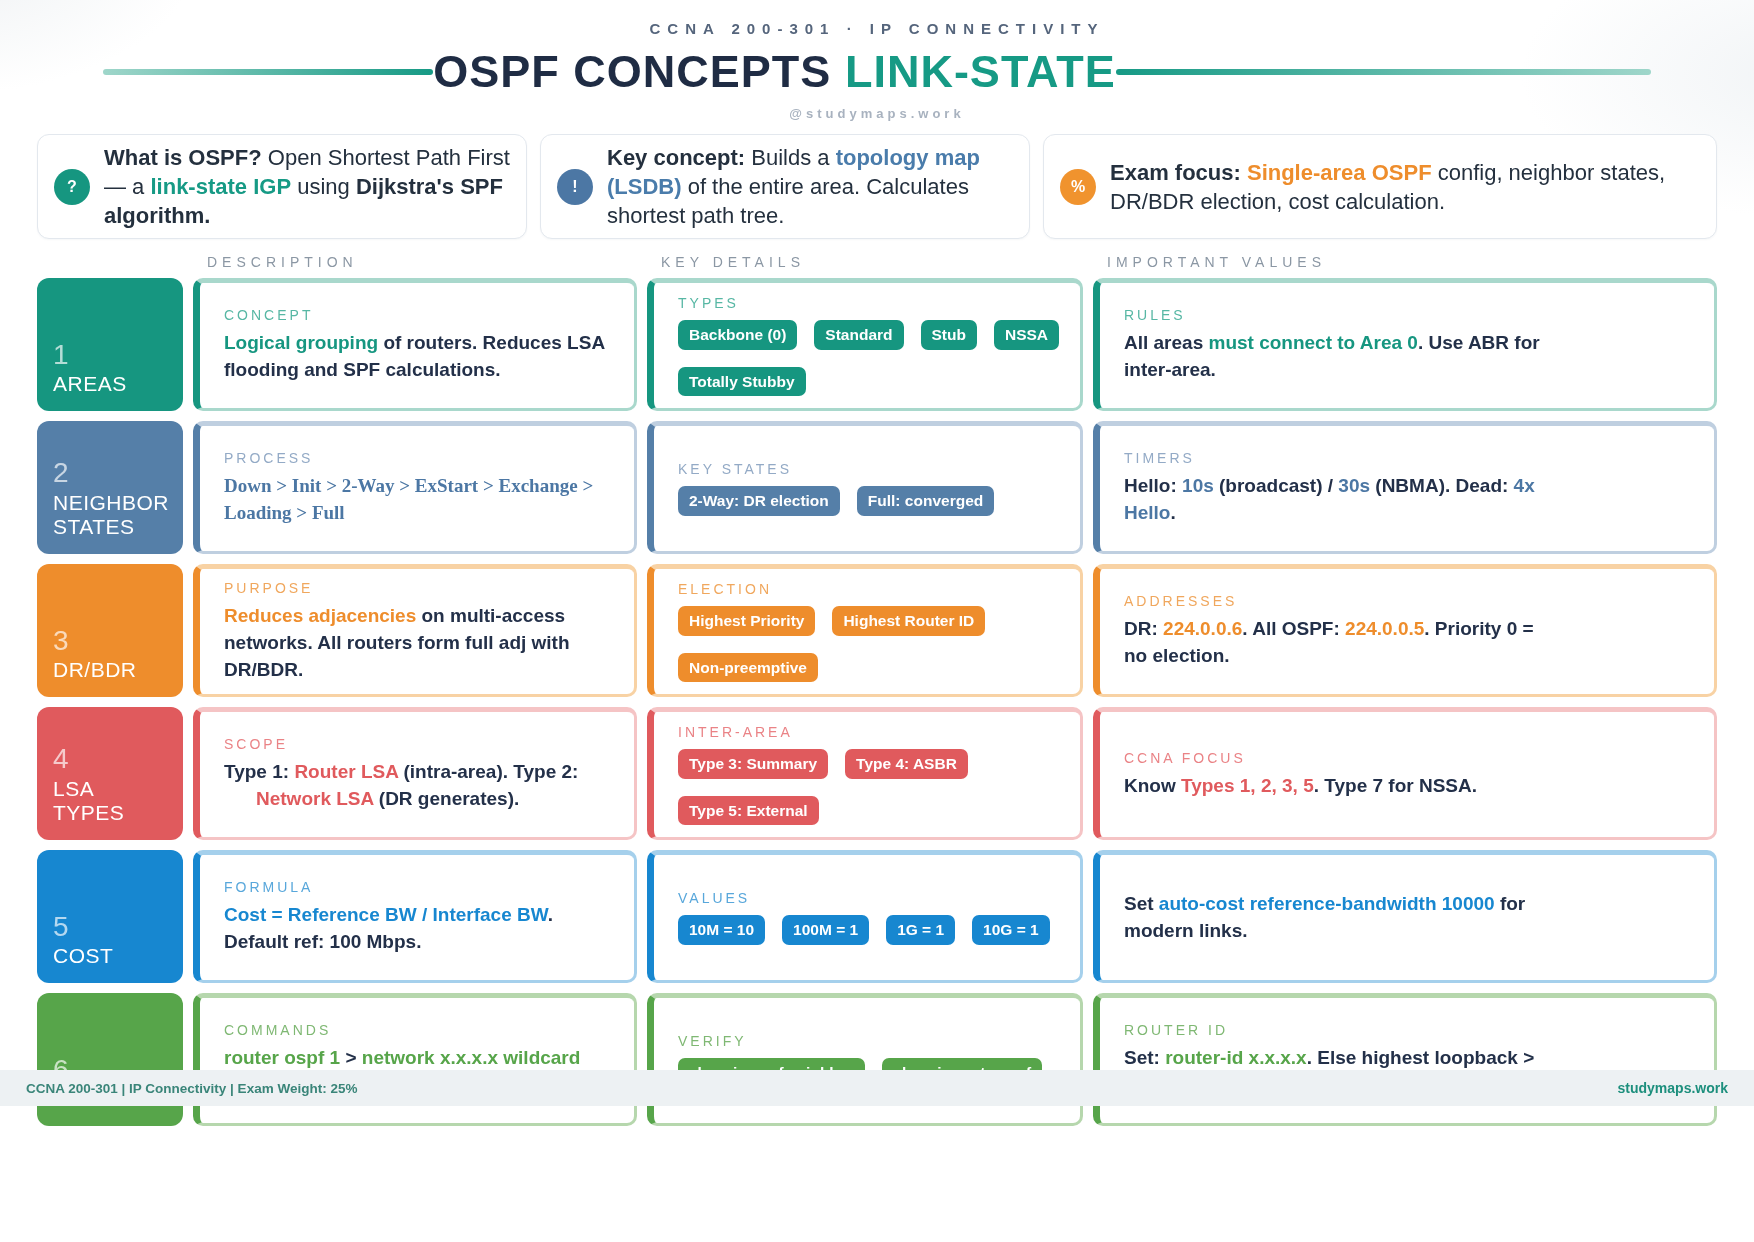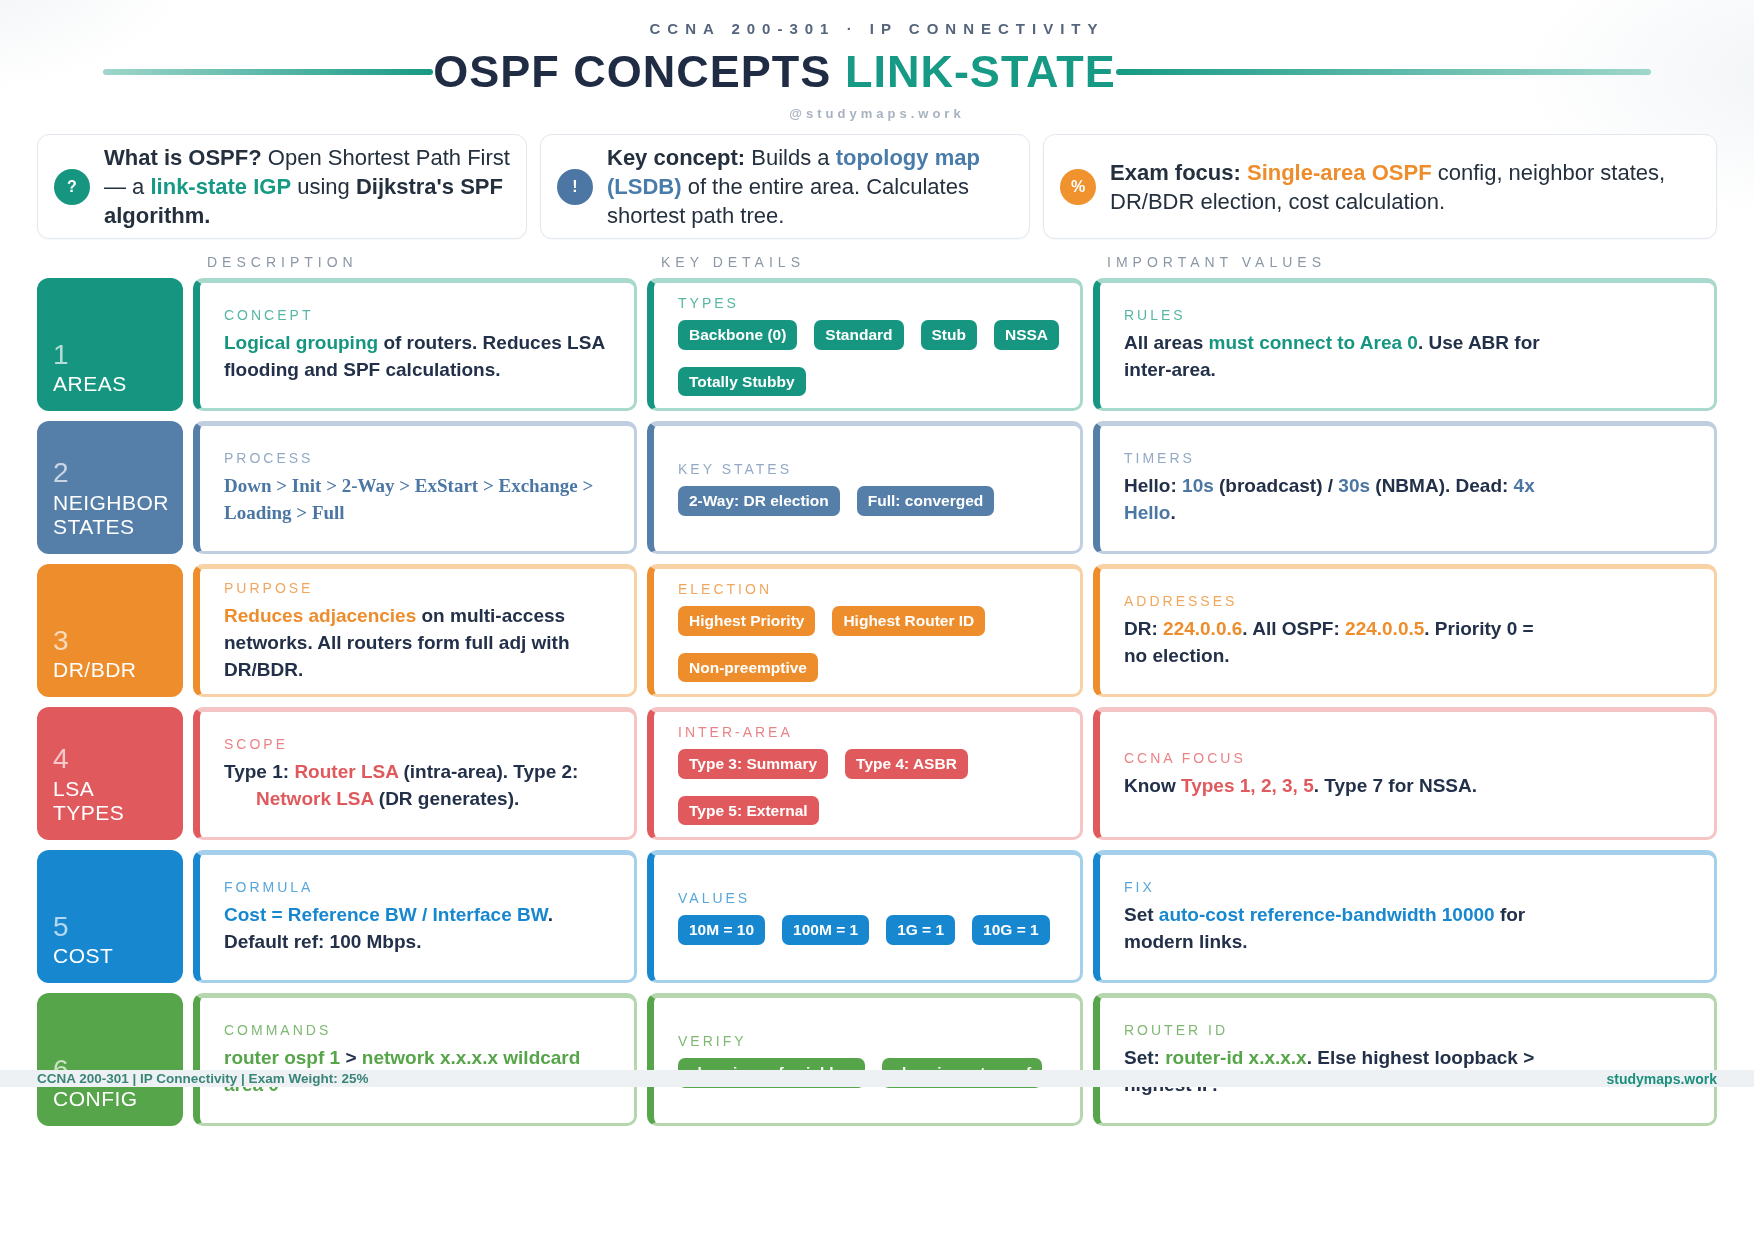--- a/index.html
+++ b/index.html
@@ -97,24 +97,24 @@
   .cell-desc .cell-text { max-width:415px; }
   .cell-values .cell-text { max-width:432px; }
   .badges { display:flex; flex-wrap:wrap; gap:17px; margin-top:2px; max-width:392px; }
   .badge {
     background:var(--c); color:#fff; font-size:15.5px; font-weight:700;
     padding:5px 11px; border-radius:7px; white-space:nowrap; line-height:1.25;
   }
 
   
   .footer {
-    position:absolute; left:0; right:0; top:1070px; height:17px;
+    position:absolute; left:0; right:0; top:1070px; height:36px;
     background:#edf1f3;
     display:flex; align-items:center; justify-content:space-between;
-    padding:0 37px;
+    padding:0 26px;
   }
   .footer-left  { font-size:13.5px; font-weight:700; color:#3a8579; }
   .footer-right { font-size:14px;   font-weight:700; color:#1d8f7d; }
 </style>
 </head>
 <body>
 
 <div class="page">
   <div class="content">
 
@@ -258,21 +258,20 @@
     <div class="cell cell-details">
       <div class="cell-label">VALUES</div>
       <div class="badges">
               <span class="badge">10M = 10</span>
               <span class="badge">100M = 1</span>
               <span class="badge">1G = 1</span>
               <span class="badge">10G = 1</span>
             </div>
     </div>
     <div class="cell cell-values">
-      <div class="cell-label">FIX</div>
       <p class="cell-text"><span>Set </span><span class="hl" style="color: rgb(23, 135, 208);">auto-cost reference-bandwidth 10000</span><span> for modern links.</span></p>
     </div>
   </div>
 
   <div class="row" style="--c: #57a54a; --tint: #b6d7ad; --lab: #7fb873;">
     <div class="sidebar">
       <div class="row-num">6</div>
       <div class="row-name">CONFIG</div>
     </div>
     <div class="cell cell-desc">

